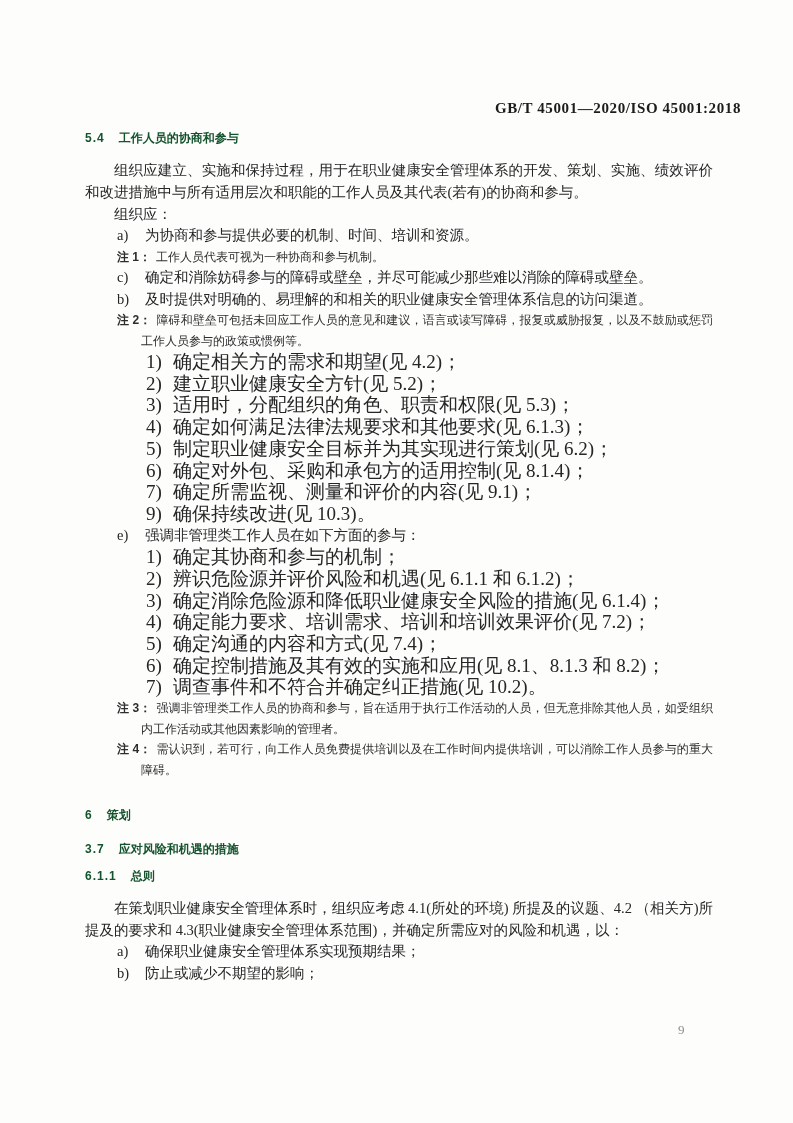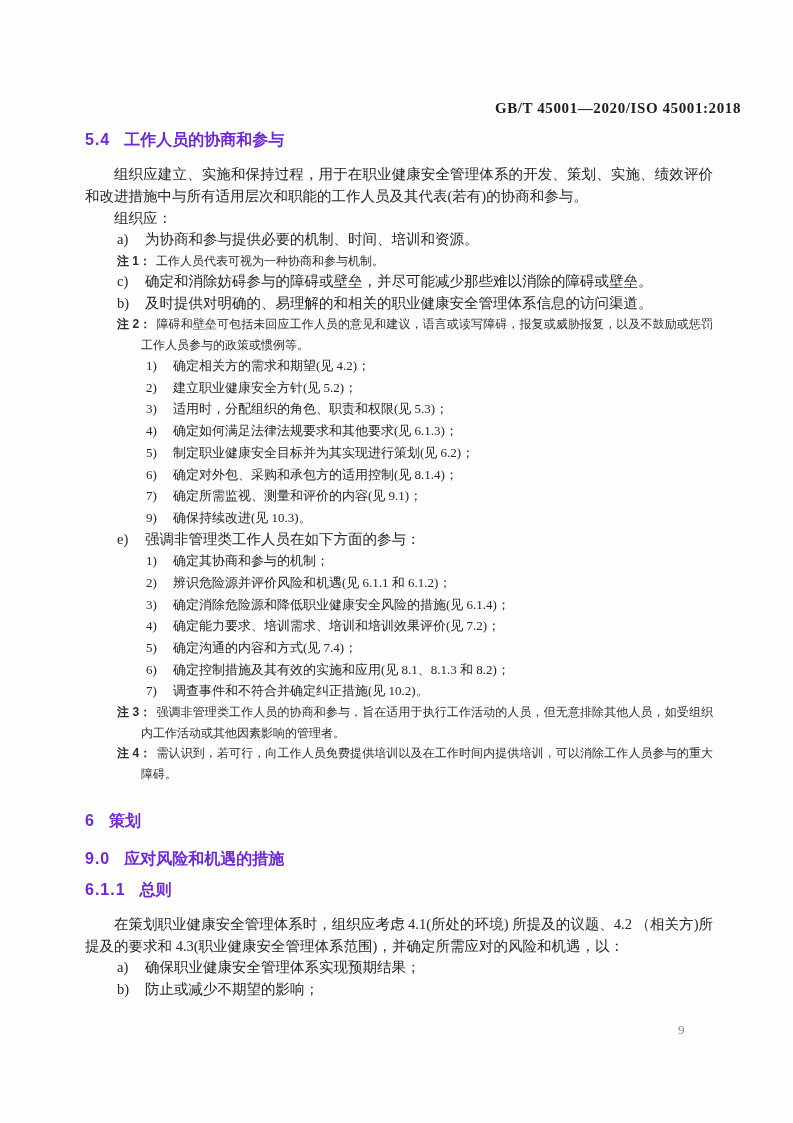--- a/index.html
+++ b/index.html
@@ -24,22 +24,22 @@
   }
   .content {
     position: absolute;
     left: 85px;
     top: 0;
     width: 628px;
   }
   .heading {
     font-family: "Liberation Sans", "DejaVu Sans", sans-serif;
     font-weight: bold;
-    font-size: 16px;
-    color: #6d28d9;
+    font-size: 12px;
+    color: #14532d;
     margin: 0;
   }
   .heading .hnum { margin-right: 14px; letter-spacing: 1px; }
   .h-54   { margin-top: 130px; }
   .h-6    { margin-top: 27px; }
   .h-61   { margin-top: 17px; }
   .h-611  { margin-top: 10px; }
   .para {
     font-size: 14.5px;
     line-height: 22px;
@@ -49,21 +49,21 @@
   .indent { text-indent: 2em; }
   .mt12 { margin-top: 12px; }
   .item {
     font-size: 14.5px;
     line-height: 21.5px;
     margin-left: 32px;
     text-align: justify;
   }
   .ilabel { display: inline-block; width: 28px; }
   .sub {
-    font-size: 13px;
+    font-size: 19px;
     line-height: 21.7px;
     margin-left: 61px;
     text-align: justify;
   }
   .slabel { display: inline-block; width: 27px; }
   .note {
     font-size: 12px;
     line-height: 20.5px;
     margin-left: 32px;
     padding-left: 24px;
@@ -128,21 +128,21 @@
     <div class="sub"><span class="slabel">5)</span><span>确定沟通的内容和方式(见 7.4)；</span></div>
     <div class="sub"><span class="slabel">6)</span><span>确定控制措施及其有效的实施和应用(见 8.1、8.1.3 和 8.2)；</span></div>
     <div class="sub"><span class="slabel">7)</span><span>调查事件和不符合并确定纠正措施(见 10.2)。</span></div>
 
     <div class="note"><span class="nlabel">注 3：</span><span>强调非管理类工作人员的协商和参与，旨在适用于执行工作活动的人员，但无意排除其他人员，如受组织内工作活动或其他因素影响的管理者。</span></div>
 
     <div class="note"><span class="nlabel">注 4：</span><span>需认识到，若可行，向工作人员免费提供培训以及在工作时间内提供培训，可以消除工作人员参与的重大障碍。</span></div>
 
     <h2 class="heading h-6"><span class="hnum">6</span><span>策划</span></h2>
 
-    <h2 class="heading h-61"><span class="hnum">9.0</span><span>应对风险和机遇的措施</span></h2>
+    <h2 class="heading h-61"><span class="hnum">3.7</span><span>应对风险和机遇的措施</span></h2>
 
     <h3 class="heading h-611"><span class="hnum">6.1.1</span><span>总则</span></h3>
 
     <p class="para indent mt12">在策划职业健康安全管理体系时，组织应考虑 4.1(所处的环境) 所提及的议题、4.2 （相关方)所提及的要求和 4.3(职业健康安全管理体系范围)，并确定所需应对的风险和机遇，以：</p>
 
     <div class="item"><span class="ilabel">a)</span><span>确保职业健康安全管理体系实现预期结果；</span></div>
 
     <div class="item"><span class="ilabel">b)</span><span>防止或减少不期望的影响；</span></div>
 
   </div>

